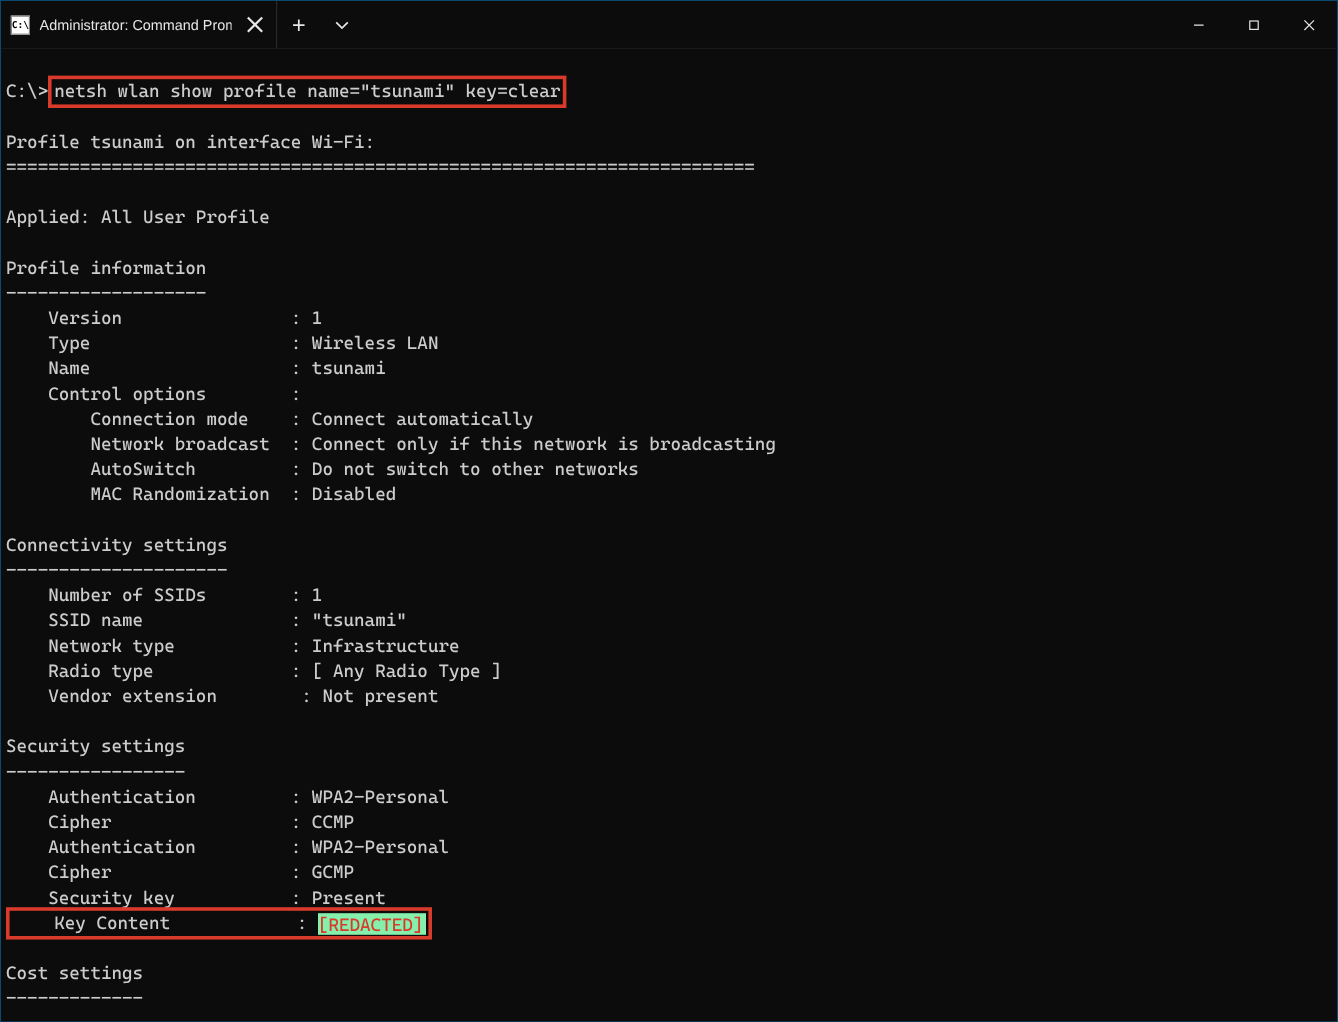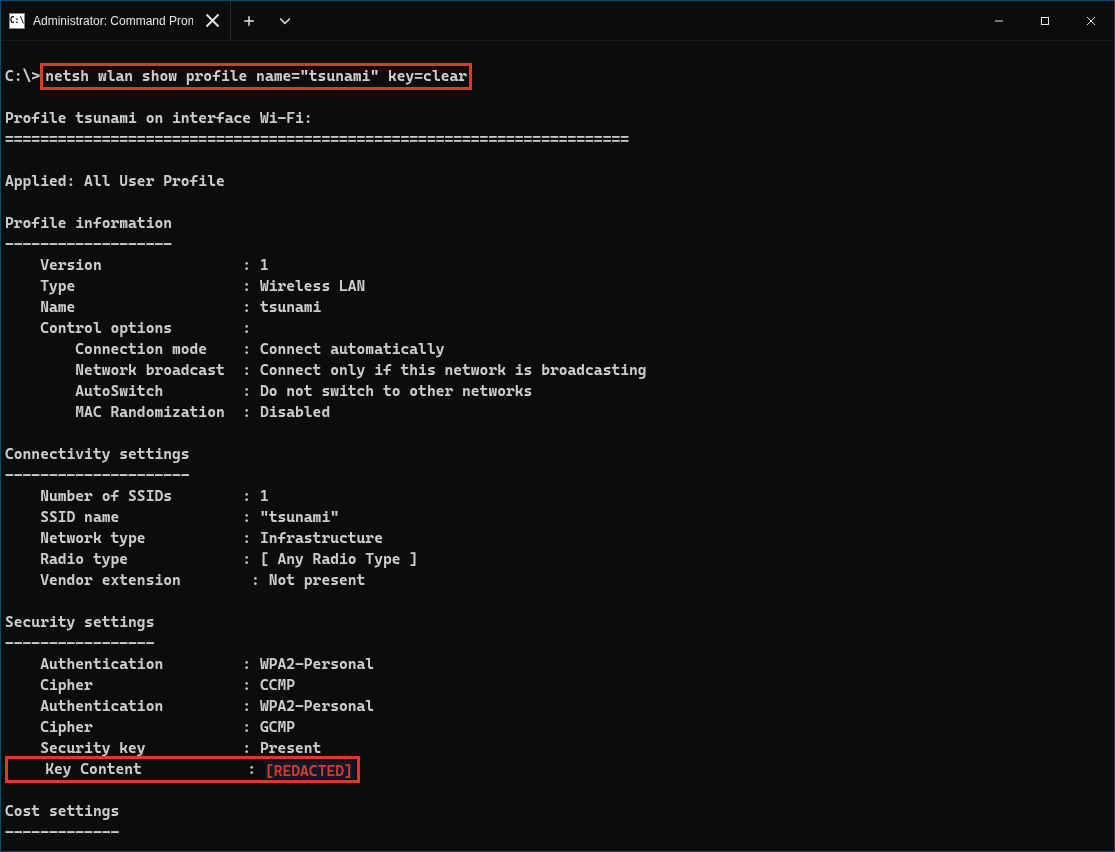--- a/index.html
+++ b/index.html
@@ -72,32 +72,31 @@
   .terminal {
     flex: 1;
     background: #0c0c0c;
     color: #cccccc;
     padding: 4px 4px;
     font-size: 15px;
     line-height: 21px;
     white-space: pre;
     overflow: hidden;
     font-family: Consolas, 'Cascadia Mono', monospace;
-    font-weight: bold;
   }
   .terminal .line { white-space: pre; }
   .hl-red {
     border: 3px solid #d83a2b;
     display: inline-block;
     padding: 0 2px;
     margin: -3px 0;
   }
   .redact {
     display: inline-block;
-    background: #0f172a;
+    background: #86efac;
     color: #d83a2b;
     min-width: 90px;
     height: 18px;
     vertical-align: middle;
   }
   .blank { height: 21px; }
 </style>
 </head>
 <body>
 

